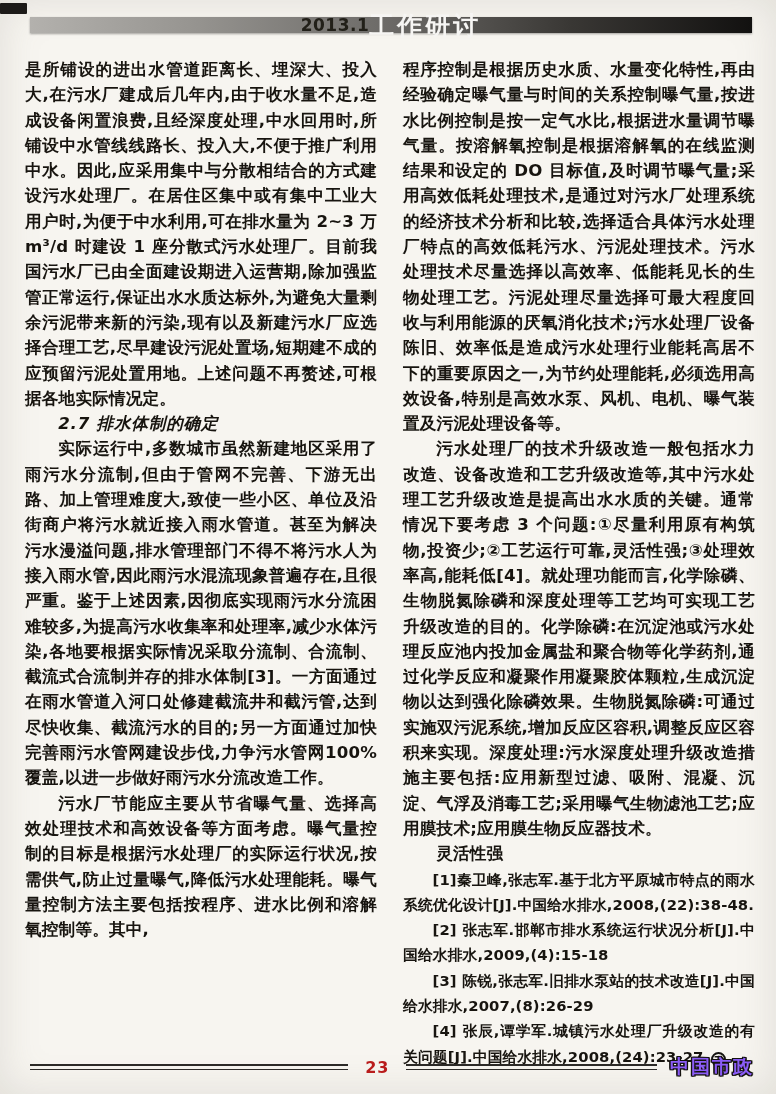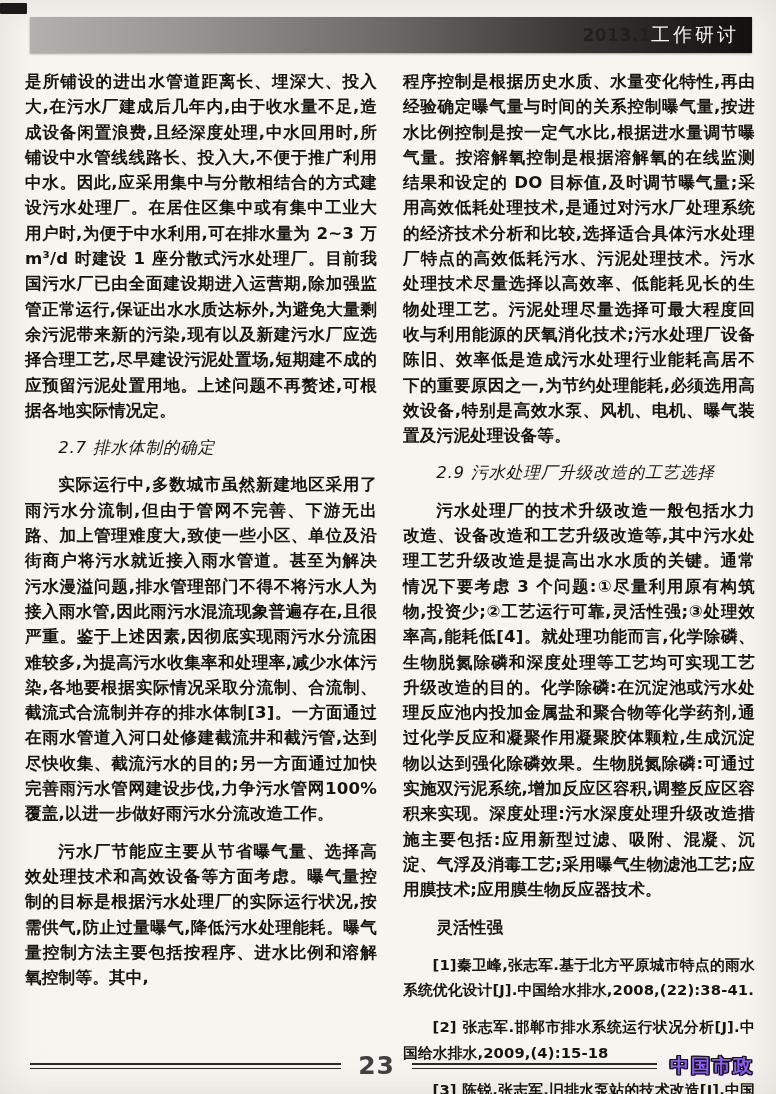--- a/index.html
+++ b/index.html
@@ -12,47 +12,47 @@
     color:#161412;
     overflow:hidden;
     box-shadow: inset 0 0 40px rgba(120,115,105,.18);
   }
   .corner-mark {
     position:absolute; top:3px; left:0;
     width:27px; height:11px; background:#1c1a18;
     border-radius:1px;
   }
   .header-bar {
-    position:absolute; top:17px; left:30px; right:24px; height:36px;
+    position:absolute; top:17px; left:30px; right:24px; height:16px;
     background:linear-gradient(90deg,#b3b1ad 0%,#979591 22%,#6b6966 50%,#393734 75%,#121110 100%);
-    display:flex; align-items:center; justify-content:flex-end;
+    display:flex; align-items:center; justify-content:center;
     padding:0 13px;
     box-shadow:0 1px 2px rgba(0,0,0,.35);
   }
   .issue-label {
     font-size:17px; font-weight:600; color:#222019; letter-spacing:.5px;
   }
   .section-label {
-    font-size:19px; font-weight:400; color:#f6f5f3; letter-spacing:3px;
+    font-size:25px; font-weight:700; color:#f6f5f3; letter-spacing:3px;
   }
   .columns {
     position:absolute; top:57px; left:25px; right:21px;
     display:flex; gap:26px;
   }
   .col {
     width:352px; flex:0 0 352px;
     font-size:16.6px; line-height:25.3px;
     text-align:justify; text-justify:inter-character;
     font-weight:600; color:#17140f;
     letter-spacing:.2px;
   }
-  .col p { text-indent:2em;margin-top:12px; }
+  .col p { text-indent:2em; }
   .col p.cont { text-indent:0; }
   .col p.heading {
-    font-style:italic; font-weight:400; letter-spacing:.8px;
+    font-style:italic; font-weight:700; letter-spacing:.8px;
   }
   .col p.refs-heading { font-weight:700; }
   .col p.ref { font-size:14.8px; letter-spacing:.1px; }
   .endmark {
     display:inline-block; width:15px; height:15px;
     border:2.2px solid #151310; border-radius:50%;
     font-size:11px; line-height:14px; font-weight:800;
     text-align:center; vertical-align:-2px; margin-left:7px;
     font-style:normal; text-indent:0;
   }
@@ -61,21 +61,21 @@
     display:flex; align-items:center;
   }
   .dline {
     height:6px;
     border-top:2.4px solid #2c2a27;
     border-bottom:1.4px solid #2c2a27;
   }
   .dline.left  { flex:1.27; }
   .dline.right { flex:1; }
   .page-number {
-    font-size:25px; font-weight:600; color:#404040;
+    font-size:16px; font-weight:600; color:#b91c1c;
     margin:0 17px; letter-spacing:1px;
   }
   .journal-logo {
     font-size:19px; font-weight:800; letter-spacing:2px;
     margin-left:13px;
     color:#8b5cf6;
     text-shadow:-1.3px -1.3px 0 #14120f, 1.3px -1.3px 0 #14120f,
                 -1.3px 1.3px 0 #14120f, 1.3px 1.3px 0 #14120f,
                 0 -1.3px 0 #14120f, 0 1.3px 0 #14120f,
                 -1.3px 0 0 #14120f, 1.3px 0 0 #14120f;
@@ -97,24 +97,23 @@
 
     <div class="col">
       <p class="cont">是所铺设的进出水管道距离长、埋深大、投入大,在污水厂建成后几年内,由于收水量不足,造成设备闲置浪费,且经深度处理,中水回用时,所铺设中水管线线路长、投入大,不便于推广利用中水。因此,应采用集中与分散相结合的方式建设污水处理厂。在居住区集中或有集中工业大用户时,为便于中水利用,可在排水量为 2~3 万 m³/d 时建设 1 座分散式污水处理厂。目前我国污水厂已由全面建设期进入运营期,除加强监管正常运行,保证出水水质达标外,为避免大量剩余污泥带来新的污染,现有以及新建污水厂应选择合理工艺,尽早建设污泥处置场,短期建不成的应预留污泥处置用地。上述问题不再赘述,可根据各地实际情况定。</p>
       <p class="heading">2.7  排水体制的确定</p>
       <p>实际运行中,多数城市虽然新建地区采用了雨污水分流制,但由于管网不完善、下游无出路、加上管理难度大,致使一些小区、单位及沿街商户将污水就近接入雨水管道。甚至为解决污水漫溢问题,排水管理部门不得不将污水人为接入雨水管,因此雨污水混流现象普遍存在,且很严重。鉴于上述因素,因彻底实现雨污水分流困难较多,为提高污水收集率和处理率,减少水体污染,各地要根据实际情况采取分流制、合流制、截流式合流制并存的排水体制[3]。一方面通过在雨水管道入河口处修建截流井和截污管,达到尽快收集、截流污水的目的;另一方面通过加快完善雨污水管网建设步伐,力争污水管网100%覆盖,以进一步做好雨污水分流改造工作。</p>
       <p>污水厂节能应主要从节省曝气量、选择高效处理技术和高效设备等方面考虑。曝气量控制的目标是根据污水处理厂的实际运行状况,按需供气,防止过量曝气,降低污水处理能耗。曝气量控制方法主要包括按程序、进水比例和溶解氧控制等。其中,</p>
     </div>
 
     <div class="col">
       <p class="cont">程序控制是根据历史水质、水量变化特性,再由经验确定曝气量与时间的关系控制曝气量,按进水比例控制是按一定气水比,根据进水量调节曝气量。按溶解氧控制是根据溶解氧的在线监测结果和设定的 DO 目标值,及时调节曝气量;采用高效低耗处理技术,是通过对污水厂处理系统的经济技术分析和比较,选择适合具体污水处理厂特点的高效低耗污水、污泥处理技术。污水处理技术尽量选择以高效率、低能耗见长的生物处理工艺。污泥处理尽量选择可最大程度回收与利用能源的厌氧消化技术;污水处理厂设备陈旧、效率低是造成污水处理行业能耗高居不下的重要原因之一,为节约处理能耗,必须选用高效设备,特别是高效水泵、风机、电机、曝气装置及污泥处理设备等。</p>
-      <p class="heading">2.9 污水处理厂升级改造的工艺选择</p>
       <p>污水处理厂的技术升级改造一般包括水力改造、设备改造和工艺升级改造等,其中污水处理工艺升级改造是提高出水水质的关键。通常情况下要考虑 3 个问题:①尽量利用原有构筑物,投资少;②工艺运行可靠,灵活性强;③处理效率高,能耗低[4]。就处理功能而言,化学除磷、生物脱氮除磷和深度处理等工艺均可实现工艺升级改造的目的。化学除磷:在沉淀池或污水处理反应池内投加金属盐和聚合物等化学药剂,通过化学反应和凝聚作用凝聚胶体颗粒,生成沉淀物以达到强化除磷效果。生物脱氮除磷:可通过实施双污泥系统,增加反应区容积,调整反应区容积来实现。深度处理:污水深度处理升级改造措施主要包括:应用新型过滤、吸附、混凝、沉淀、气浮及消毒工艺;采用曝气生物滤池工艺;应用膜技术;应用膜生物反应器技术。</p>
       <p class="refs-heading">灵活性强</p>
-      <p class="ref">[1]秦卫峰,张志军.基于北方平原城市特点的雨水系统优化设计[J].中国给水排水,2008,(22):38-41.</p>
+      <p class="ref">[1]秦卫峰,张志军.基于北方平原城市特点的雨水系统优化设计[J].中国给水排水,2008,(22):38-48.</p>
       <p class="ref">[2] 张志军.邯郸市排水系统运行状况分析[J].中国给水排水,2009,(4):15-18</p>
       <p class="ref">[3] 陈锐,张志军.旧排水泵站的技术改造[J].中国给水排水,2007,(8):26-29</p>
       <p class="ref"><span>[4] 张辰,谭学军.城镇污水处理厂升级改造的有关问题[J].中国给水排水,2008,(24):23-27</span><span class="endmark"><span>Z</span></span></p>
     </div>
 
   </div>
 
   <div class="footer">
     <div class="dline left"></div>
     <span class="page-number">23</span>

